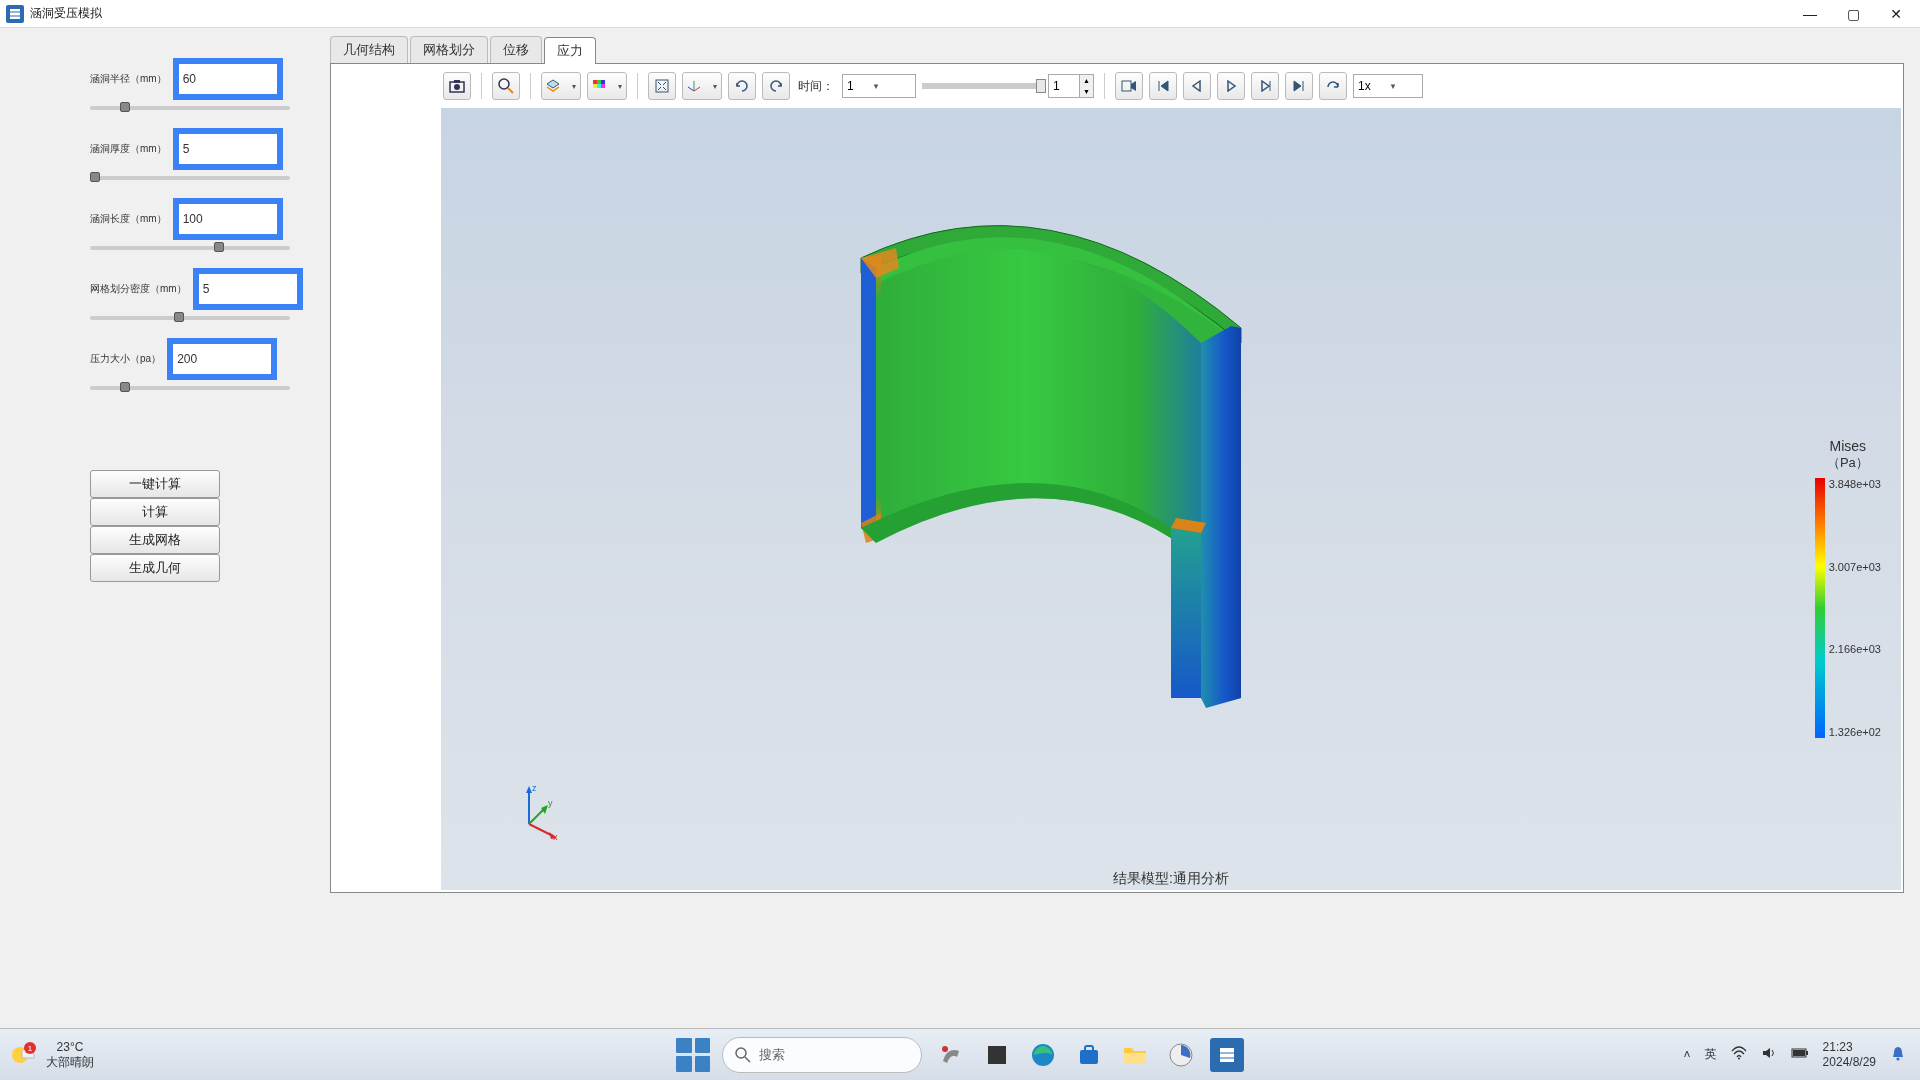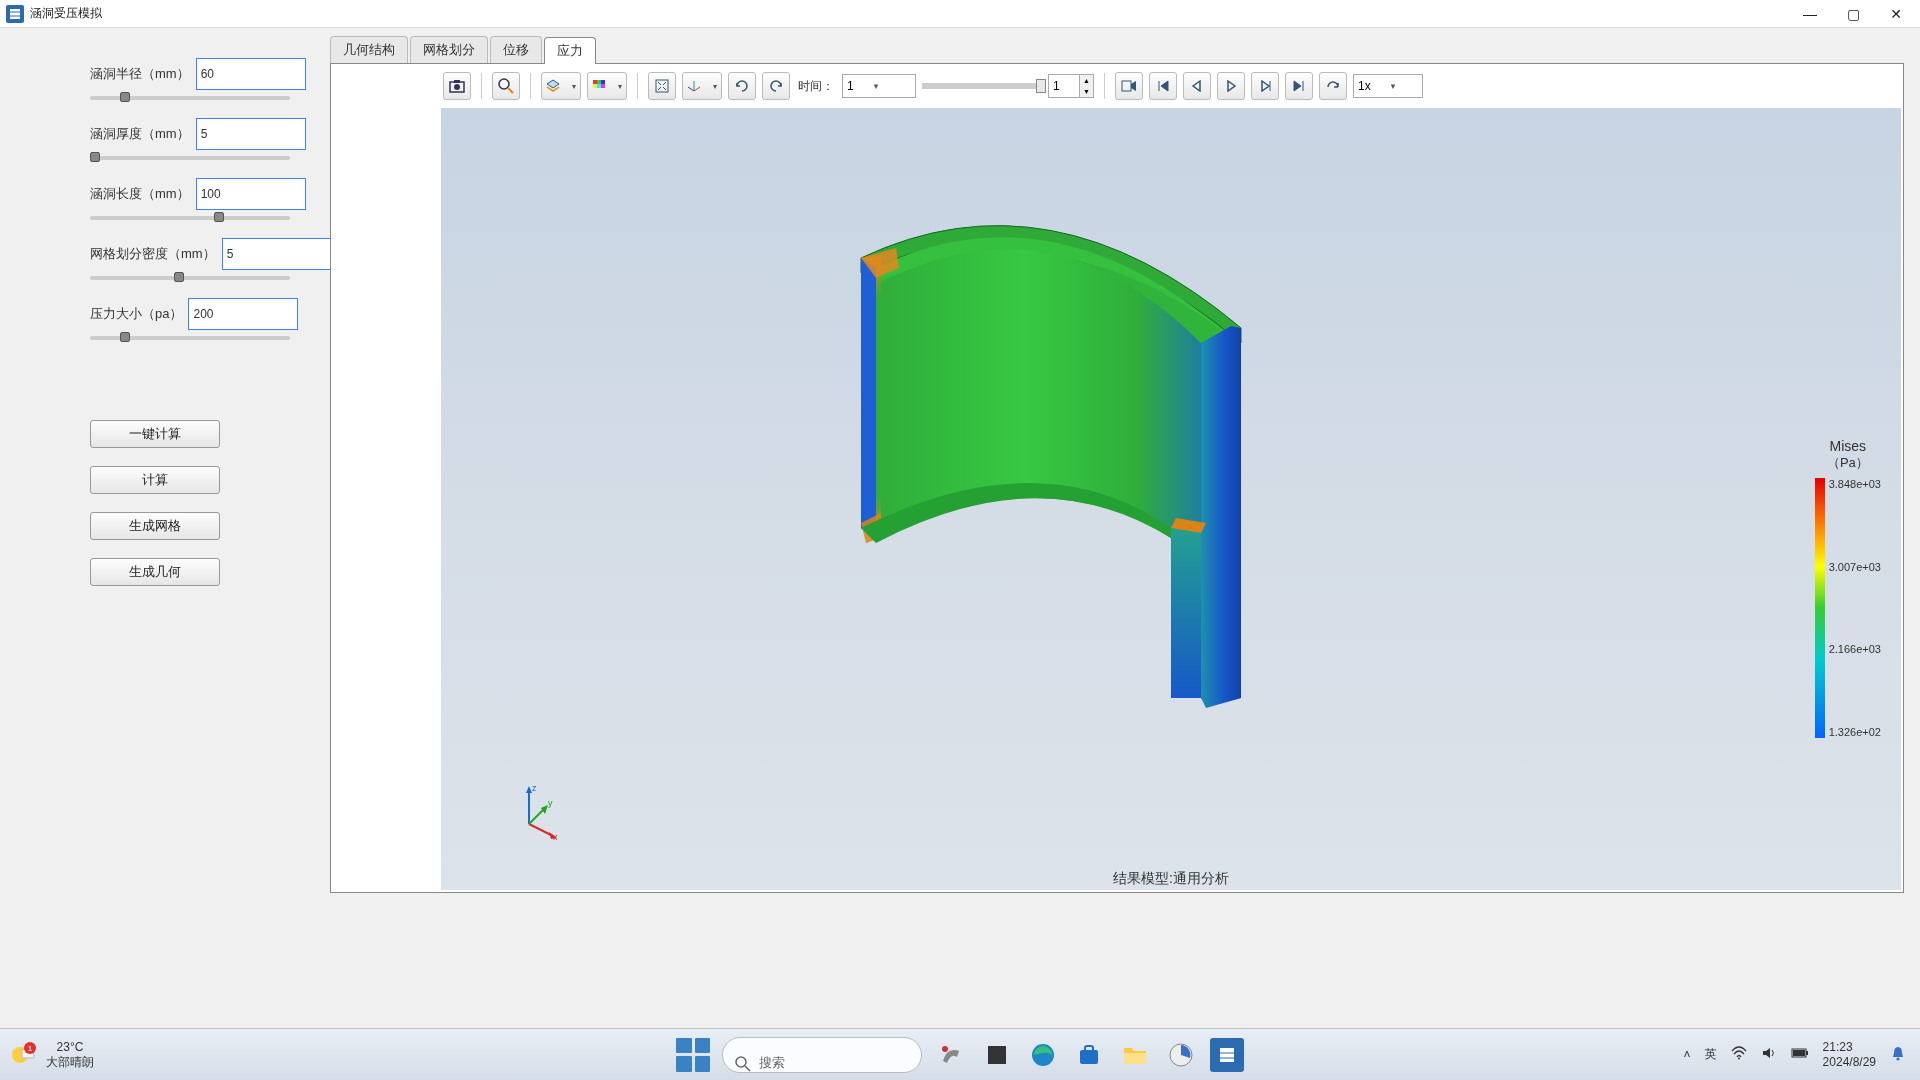--- a/index.html
+++ b/index.html
@@ -24,41 +24,41 @@
   height: calc(100% - 28px - 52px);
   background: #f0f0f0;
 }
 
 .sidebar {
   width: 330px;
   padding: 30px 30px 0 90px;
 }
 .param-row { margin-bottom: 10px; }
 .param-label-line { display: flex; align-items: center; gap: 6px; margin-bottom: 4px; }
-.param-label { font-size: 13px; color: #333; white-space: nowrap; }
+.param-label { font-size: 10px; color: #333; white-space: nowrap; }
 .param-input {
   width: 110px; height: 22px;
-  background: #fff; border: 1px solid #3b82f6;
+  background: #fff; border: 6px solid #3b82f6;
   font-size: 12px; padding: 15px 4px; color: #333;
 }
 .slider-track {
   width: 200px; height: 4px; background: #ccc; border-radius: 2px;
   position: relative; margin-top: 6px; margin-bottom: 18px;
 }
 .slider-thumb {
   width: 10px; height: 10px; background: #888; border: 1px solid #555;
   border-radius: 2px; position: absolute; top: -4px;
 }
 
 .action-buttons { margin-top: 80px; }
 .action-buttons button {
   display: block; width: 130px; height: 28px;
   background: linear-gradient(#fdfdfd, #e6e6e6);
   border: 1px solid #999; border-radius: 3px;
-  font-size: 13px; color: #222; margin-bottom: 18px; cursor: pointer;
+  font-size: 13px; color: #222; cursor: pointer;
 }
 
 .main-area { flex: 1; padding: 8px 16px 0 0; }
 .tabs { display: flex; gap: 2px; margin-left: 0; }
 .tab {
   padding: 4px 12px; font-size: 13px; color: #333;
   background: #e8e8e8; border: 1px solid #bbb; border-bottom: none;
   border-radius: 4px 4px 0 0; cursor: pointer;
 }
 .tab.active { background: #fff; border-color: #888; position: relative; top: 1px; }
@@ -132,21 +132,21 @@
   display: flex; align-items: center;
 }
 .tb-left { display: flex; align-items: center; gap: 8px; padding-left: 8px; }
 .weather-icon { width: 30px; height: 30px; position: relative; }
 .weather-text { font-size: 12px; color: #333; line-height: 1.2; text-align: center; }
 .tb-center { position: absolute; left: 50%; transform: translateX(-50%); display: flex; align-items: center; gap: 12px; }
 .start-btn { width: 34px; height: 34px; display: grid; grid-template-columns: 1fr 1fr; grid-template-rows: 1fr 1fr; gap: 3px; }
 .start-btn div { background: #3b82c4; border-radius: 1px; }
 .search-box {
   width: 200px; height: 36px; background: #fafcff; border: 1px solid #bbb; border-radius: 18px;
-  display: flex; align-items: flex-end; padding: 0 12px; gap: 8px; font-size: 13px; color: #666;
+  display: flex; align-items: center; padding: 0 12px; gap: 8px; font-size: 13px; color: #666;
 }
 .tb-app { width: 34px; height: 34px; border-radius: 4px; display: flex; align-items: center; justify-content: center; }
 .tb-right { margin-left: auto; display: flex; align-items: center; gap: 14px; padding-right: 14px; font-size: 12px; color: #333; }
 .dt { text-align: left; line-height: 1.25; }
 </style>
 </head>
 <body>
 
 <div class="titlebar">
   <span class="app-icon">

